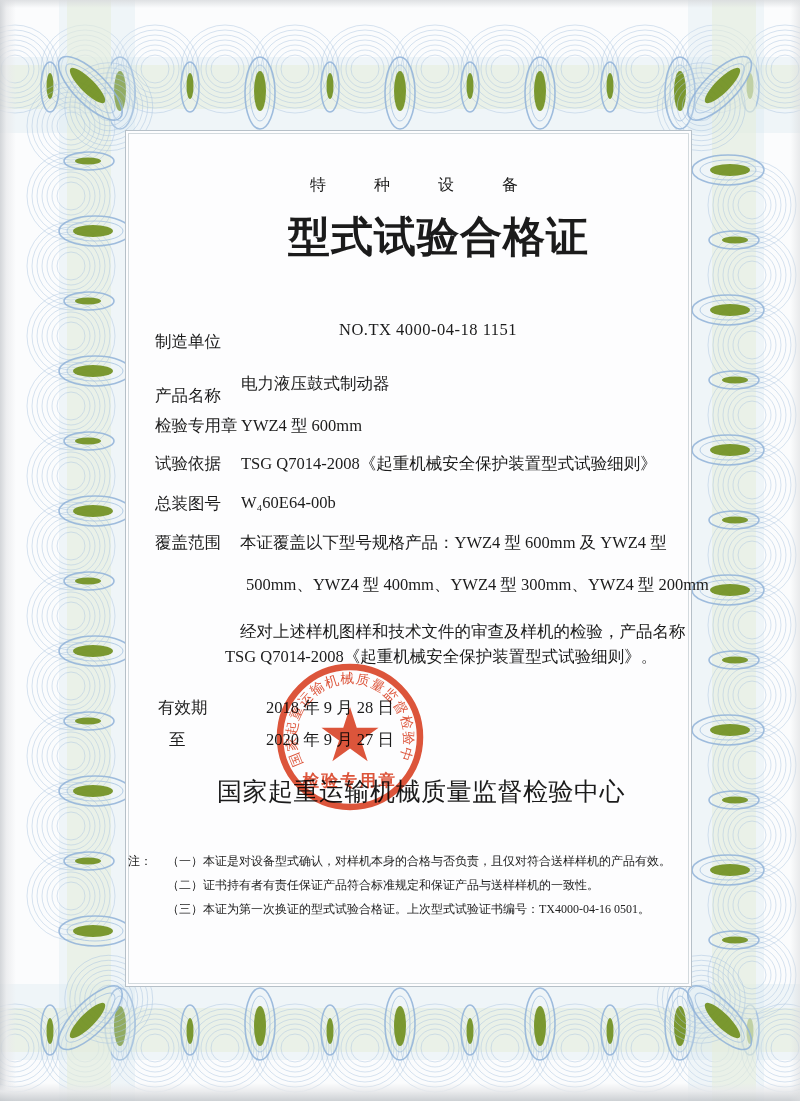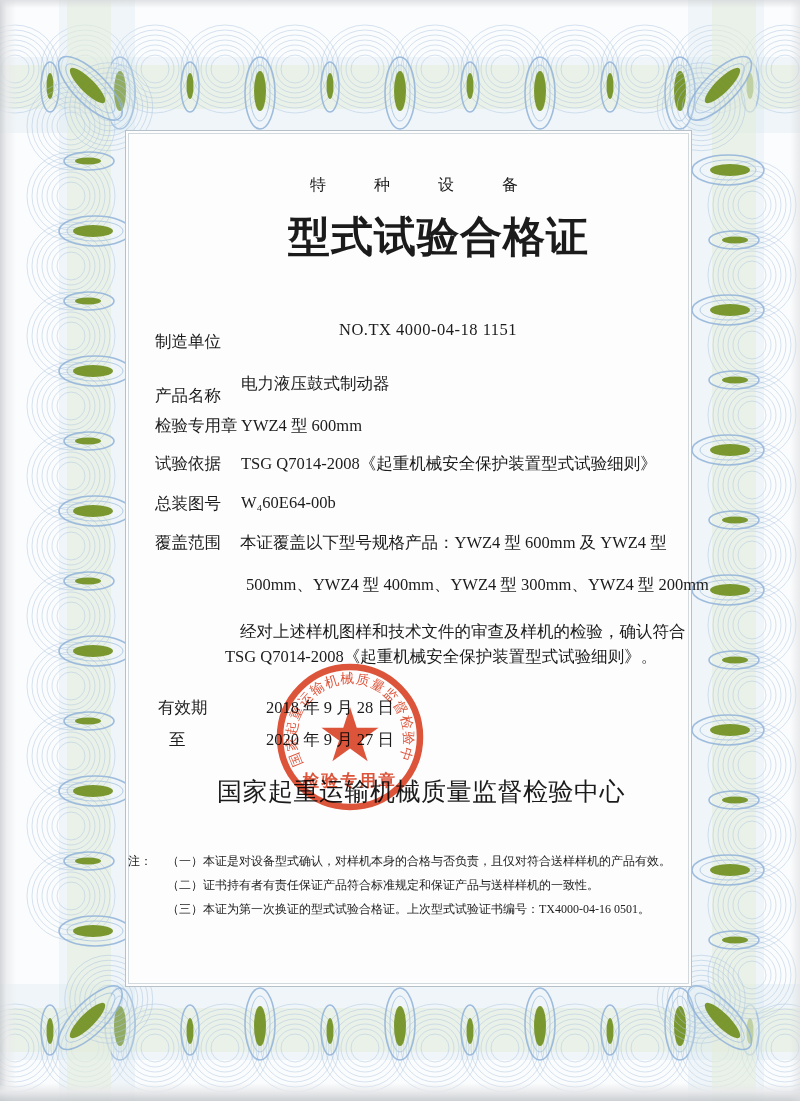--- a/index.html
+++ b/index.html
@@ -137,21 +137,21 @@
     <div class="abs flabel" style="top:322px">试验依据</div>
     <div class="abs fvalue" style="top:322px">TSG Q7014-2008《起重机械安全保护装置型式试验细则》</div>
 
     <div class="abs flabel" style="top:362px">总装图号</div>
     <div class="abs fvalue" style="top:362px">W₄60E64-00b</div>
 
     <div class="abs flabel" style="top:401px">覆盖范围</div>
     <div class="abs cov" style="left:114px;top:401px">本证覆盖以下型号规格产品：YWZ4 型 600mm 及 YWZ4 型</div>
     <div class="abs cov" style="left:120px;top:443px">500mm、YWZ4 型 400mm、YWZ4 型 300mm、YWZ4 型 200mm</div>
 
-    <div class="abs confirm" style="left:114px;top:490px">经对上述样机图样和技术文件的审查及样机的检验，确认符合</div>
+    <div class="abs confirm" style="left:114px;top:490px">经对上述样机图样和技术文件的审查及样机的检验，产品名称</div>
     <div class="abs confirm" style="left:99px;top:515px">TSG Q7014-2008《起重机械安全保护装置型式试验细则》。</div>
 
     <div class="abs vlabel" style="left:32px;top:566px">有效期</div>
     <div class="abs vlabel" style="left:43px;top:598px">至</div>
     <div class="abs vdate" style="top:566px">2018 年 9 月 28 日</div>
     <div class="abs vdate" style="top:598px">2020 年 9 月 27 日</div>
 
     <div class="abs issuer">国家起重运输机械质量监督检验中心</div>
 
     <svg class="stamp" viewBox="-85 -85 170 170" aria-hidden="true">

